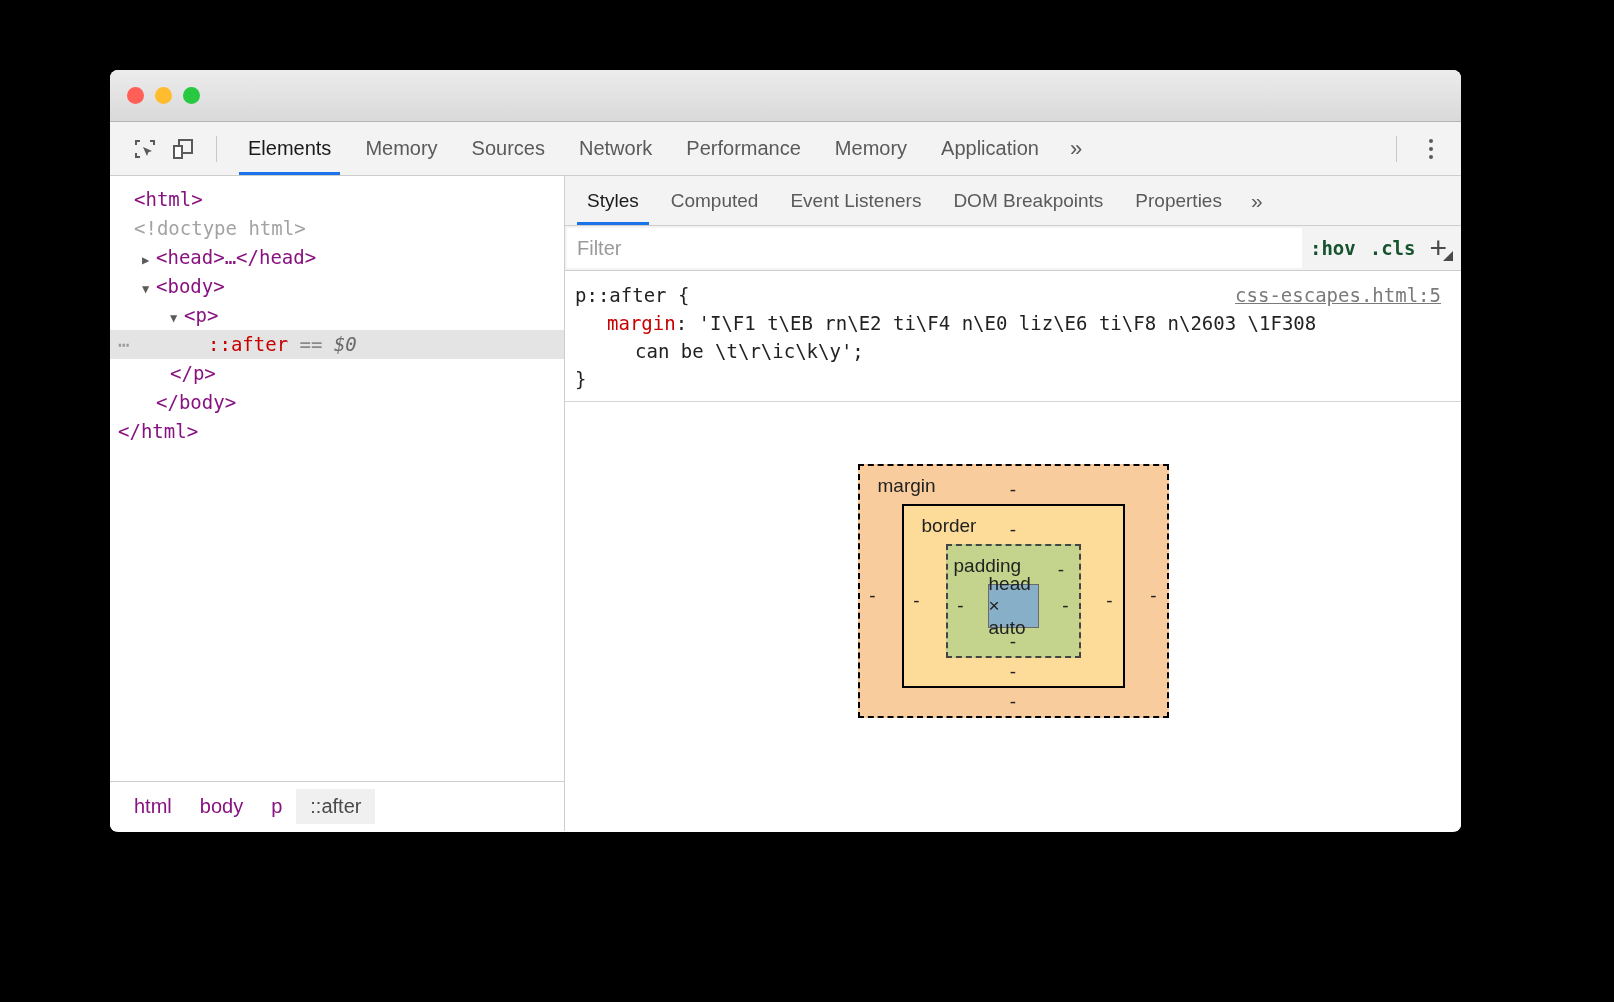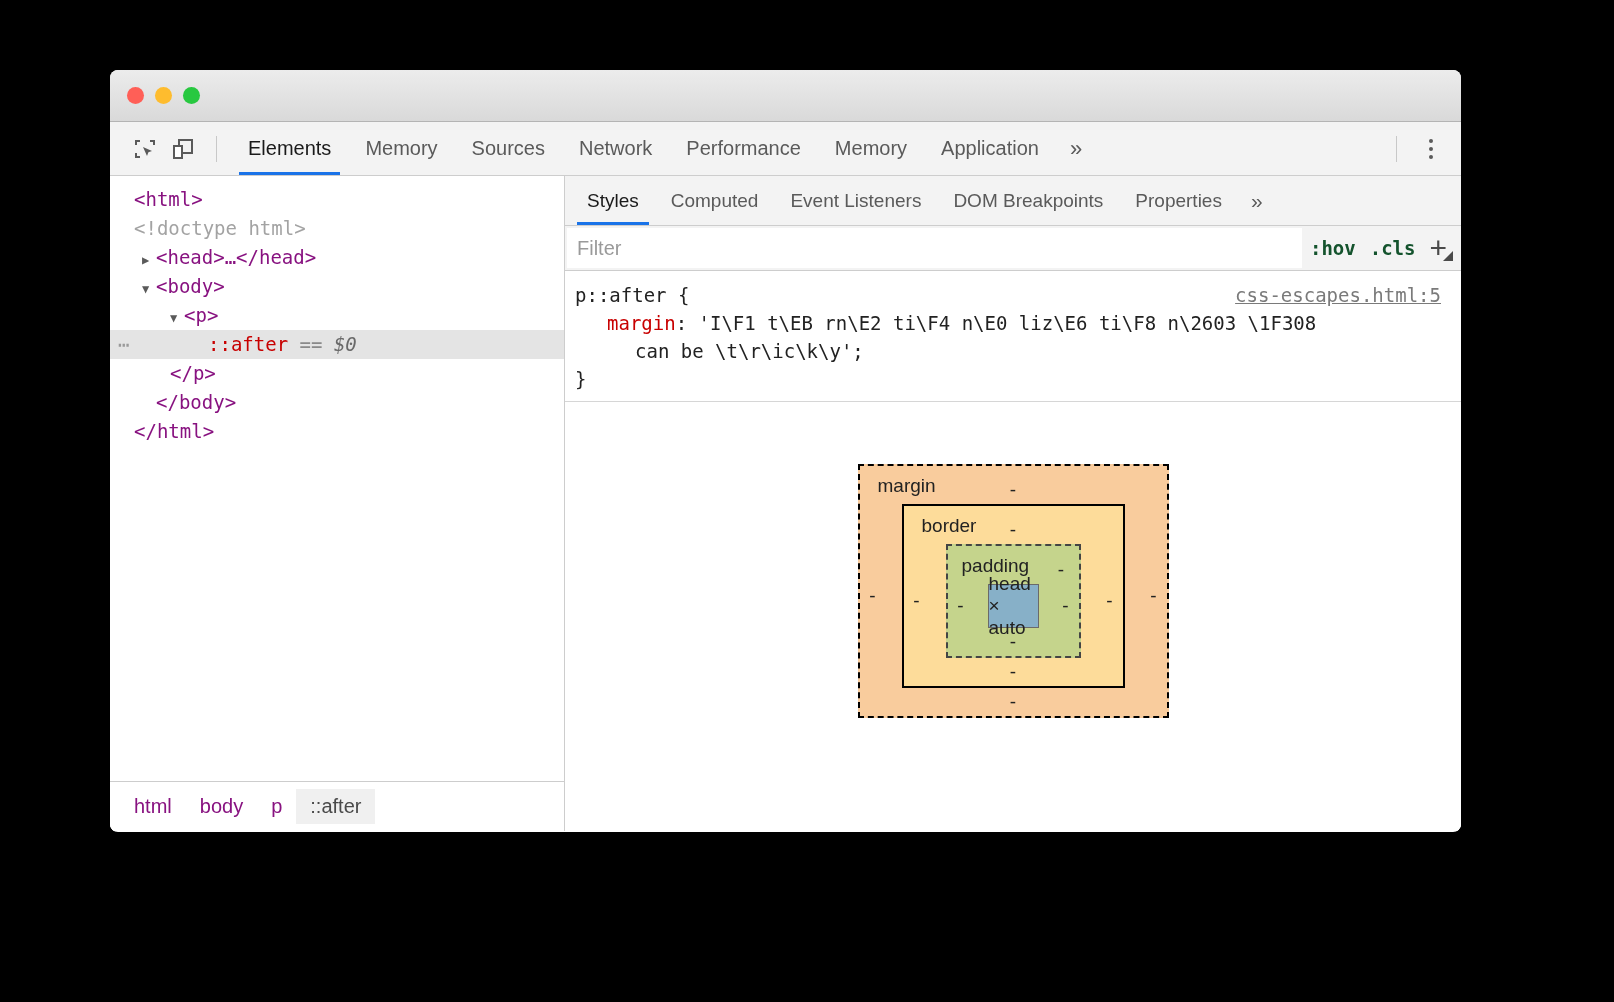--- a/index.html
+++ b/index.html
@@ -330,21 +330,21 @@
   .bm-content {
     background: #87b0c8;
     border: 1px solid #6a6a6a;
     margin: 0 14px;
     flex: 1;
     height: 44px;
     display: flex; align-items: center; justify-content: center;
     font-size: 19px;
     color: #222222;
   }
-  .bm-pad-label { left: 14px; }
+  .bm-pad-label { left: 6px; }
 </style>
 </head>
 <body>
 
 <div class="stage">
   <div class="window">
 
     <div class="titlebar">
       <div class="traffic">
         <span class="tl-dot tl-red"></span>
@@ -417,21 +417,21 @@
           </div>
 
           <div class="node" style="padding-left:60px">
             <span class="tag">&lt;/p&gt;</span>
           </div>
 
           <div class="node" style="padding-left:46px">
             <span class="tag">&lt;/body&gt;</span>
           </div>
 
-          <div class="node" style="padding-left:24px">
+          <div class="node" style="padding-left:8px">
             <span class="tag">&lt;/html&gt;</span>
           </div>
 
         </div>
 
         <div class="crumbs">
           <div class="crumb">html</div>
           <div class="crumb">body</div>
           <div class="crumb">p</div>
           <div class="crumb active">::after</div>

